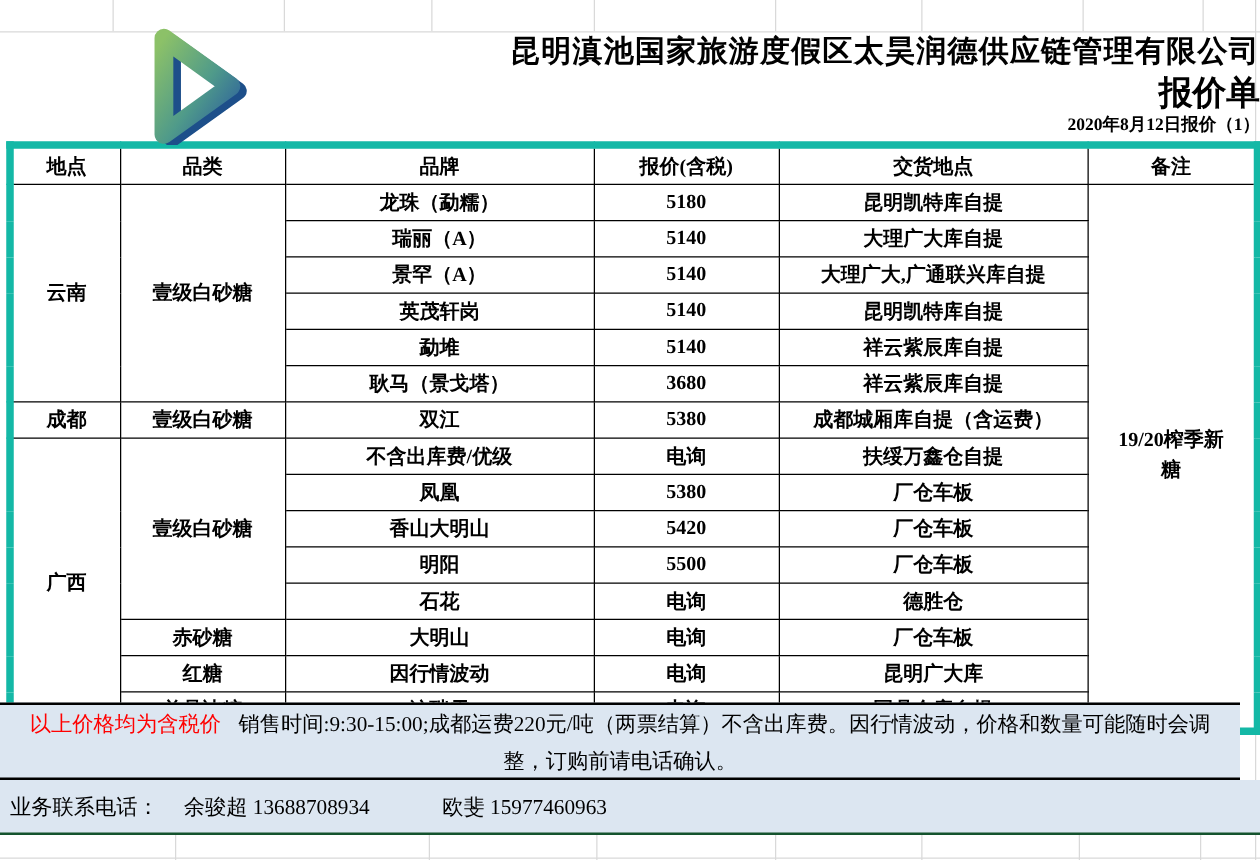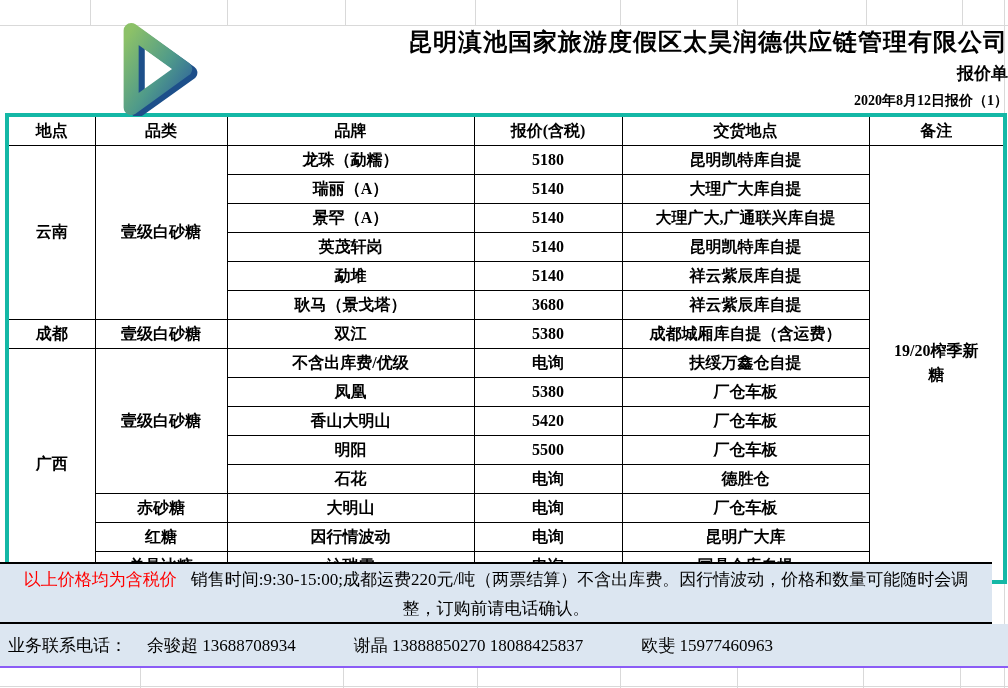--- a/index.html
+++ b/index.html
@@ -5,38 +5,38 @@
   html,body{margin:0;padding:0;background:#ffffff;}
   .page{position:relative;width:1008px;height:688px;background:#ffffff;overflow:hidden;
         font-family:"Liberation Serif","DejaVu Serif",serif;color:#000;}
   
   .gline{position:absolute;background:#d9d9d9;}
   .gline.v{width:1px;}
   .gline.h{height:1px;}
   
   .title-block{position:absolute;left:0;top:25px;width:1008px;height:88px;text-align:right;}
   .company{font-size:24px;font-weight:bold;line-height:34px;letter-spacing:1px;}
-  .doc-title{font-size:17px;font-weight:bold;line-height:30px;}
+  .doc-title{font-size:27px;font-weight:bold;line-height:30px;}
   .date-line{font-size:14px;font-weight:bold;line-height:24px;}
   .logo{position:absolute;left:98px;top:22px;width:102px;height:94px;z-index:2;}
   
   table.quote{position:absolute;left:5px;top:113px;width:998px;border-collapse:collapse;
-        table-layout:fixed;border:4px solid #14b8a6;}
+        table-layout:fixed;border:6px solid #14b8a6;}
   table.quote th,table.quote td{border:1.5px solid #000;height:28px;padding:0 4px;
         text-align:center;vertical-align:middle;font-size:16px;font-weight:bold;
         overflow:hidden;white-space:nowrap;}
   table.quote td.remark{white-space:normal;padding:0 18px;line-height:24px;}
   
   .notes-band{position:absolute;left:0;top:562px;width:1008px;height:62px;background:#dce6f1;
         border-top:2px solid #000;border-bottom:2px solid #000;box-sizing:border-box;
         text-align:center;font-size:17px;font-weight:normal;line-height:29px;padding:1px 8px 0 8px;
         width:992px;}
   .notes-band .red{color:#ff0000;margin-right:14px;}
   .contact-band{position:absolute;left:0;top:624px;width:1008px;height:44px;background:#dce6f1;
-        border-bottom:2px solid #8b5cf6;box-sizing:border-box;display:flex;align-items:center;
+        border-bottom:2px solid #14532d;box-sizing:border-box;display:flex;align-items:center;
         font-size:17px;}
   .contact-band .lbl{margin-left:8px;}
   .contact-band .entry{margin-left:20px;}
   .contact-band .entry + .entry{margin-left:58px;}
 </style>
 </head>
 <body>
 
 <div class="page">
 
@@ -186,17 +186,16 @@
       </tbody>
   </table>
 
   <div class="notes-band">
     <span class="red">以上价格均为含税价</span><span>销售时间:9:30-15:00;成都运费220元/吨（两票结算）不含出库费。因行情波动，价格和数量可能随时会调整，订购前请电话确认。</span>
   </div>
 
   <div class="contact-band">
     <span class="lbl">业务联系电话：</span>
     <span class="entry">余骏超 13688708934</span>
-    <span class="entry">谢晶 13888850270 18088425837</span>
     <span class="entry">欧斐 15977460963</span>
   </div>
 
 </div>
 
 </body></html>

